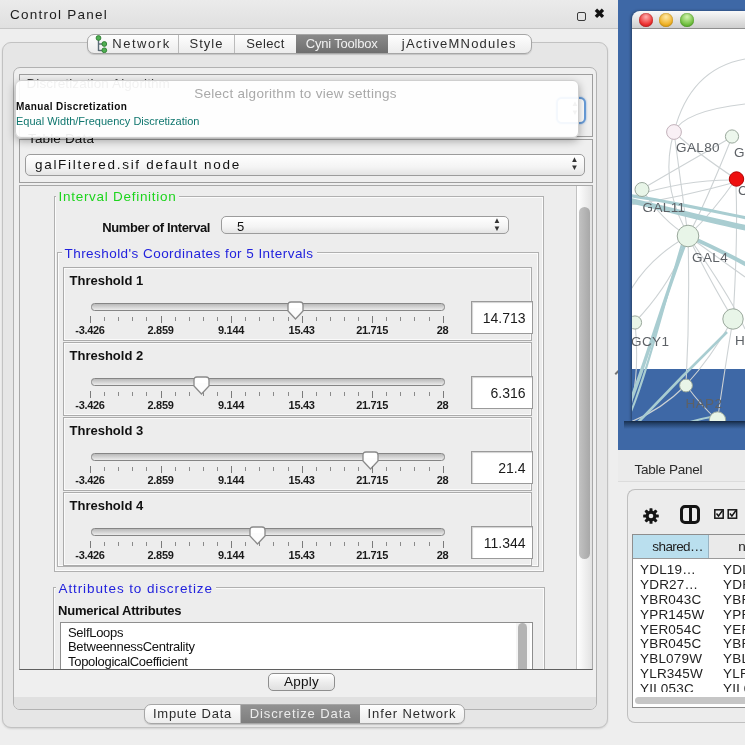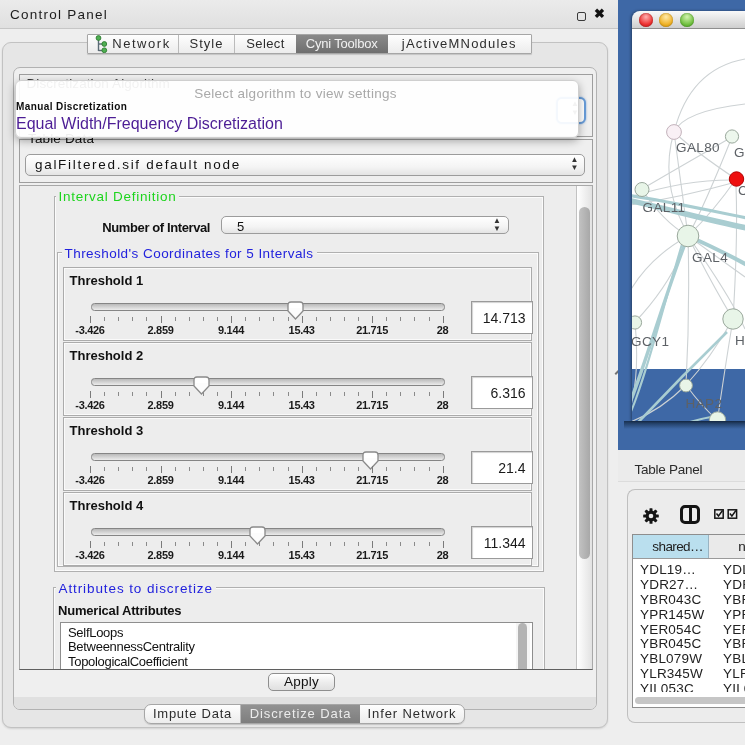--- a/index.html
+++ b/index.html
@@ -14,21 +14,21 @@
 <div class="abs" style="left:10px;top:7px;font-size:13.5px;letter-spacing:1.25px;color:#1c1c1c;">Control Panel</div>
 <div class="abs" style="left:577px;top:11.5px;width:7px;height:7px;border:1.6px solid #3a3a3a;border-radius:2px;"></div>
 <div class="abs" style="left:594px;top:6px;font-size:13px;font-weight:bold;color:#111;">✖</div>
 
 <div class="abs" style="left:2px;top:42px;width:604px;height:684px;background:#e6e6e6;border:1px solid #c2c2c2;border-radius:9px;box-shadow:0 1px 2px rgba(0,0,0,0.12);"></div>
 
 <div class="abs" style="left:13px;top:67px;width:582px;height:641px;background:#efefef;border:1px solid #b2b2b2;border-radius:7px;overflow:hidden;">
   <div class="abs" style="left:0;bottom:0;width:100%;height:12px;background:#e0e0e0;"></div>
 </div>
 
-<div class="abs" style="left:87px;top:33.5px;width:443px;height:18.5px;border:1px solid #a6a6a6;border-radius:1px;background:linear-gradient(#fefefe,#ececec);box-shadow:0 1px 1px rgba(0,0,0,0.15);display:flex;font-size:13px;color:#2d2d2d;">
+<div class="abs" style="left:87px;top:33.5px;width:443px;height:18.5px;border:1px solid #a6a6a6;border-radius:7px;background:linear-gradient(#fefefe,#ececec);box-shadow:0 1px 1px rgba(0,0,0,0.15);display:flex;font-size:13px;color:#2d2d2d;">
   <div style="width:90px;display:flex;align-items:center;justify-content:center;border-right:1px solid #bbb;">
     <svg width="13" height="18" viewBox="0 0 13 18" style="margin-right:4px;">
       <line x1="3.5" y1="3" x2="3.5" y2="16" stroke="#5a6a75" stroke-width="1.4"></line>
       <line x1="3.5" y1="9" x2="9" y2="9" stroke="#5a6a75" stroke-width="1.4"></line>
       <line x1="3.5" y1="15.5" x2="9" y2="15.5" stroke="#5a6a75" stroke-width="1.4"></line>
       <circle cx="3.5" cy="3" r="2.4" fill="#4faf52" stroke="#2c7a30" stroke-width="0.9"></circle>
       <circle cx="9.3" cy="9" r="2.4" fill="#4faf52" stroke="#2c7a30" stroke-width="0.9"></circle>
       <circle cx="9.3" cy="15.3" r="2.4" fill="#4faf52" stroke="#2c7a30" stroke-width="0.9"></circle>
     </svg>
     <span style="letter-spacing:1.55px;">Network</span>
@@ -253,21 +253,21 @@
   <div style="width:95px;display:flex;align-items:center;justify-content:center;border-right:1px solid #bbb;letter-spacing:0.75px;">Impute Data</div>
   <div style="width:119px;display:flex;align-items:center;justify-content:center;background:linear-gradient(#929292,#7e7e7e);color:#ececec;letter-spacing:0.9px;">Discretize Data</div>
   <div style="flex:1;display:flex;align-items:center;justify-content:center;letter-spacing:0.9px;">Infer Network</div>
 </div>
 
 <div class="abs" style="left:615.5px;top:370px;width:5px;height:5px;border-left:2px solid #555;border-top:2px solid #555;transform:rotate(45deg);opacity:0.8;"></div>
 
 <div class="abs" style="left:14.5px;top:79.5px;width:562px;height:56px;background:rgba(255,255,255,0.93);border:1px solid #cfcfcf;border-radius:6px;box-shadow:0 3px 9px rgba(0,0,0,0.32);"></div>
 <div class="abs" style="left:14.5px;top:86px;width:562px;text-align:center;font-size:13.5px;letter-spacing:0.3px;color:#a9a9a9;">Select algorithm to view settings</div>
 <div class="abs" style="left:16px;top:101px;font-size:10px;font-weight:bold;letter-spacing:0.4px;color:#0c0c0c;">Manual Discretization</div>
-<div class="abs" style="left:16px;top:114.5px;font-size:16px;letter-spacing:0;color:#4c1d95;">Equal Width/Frequency Discretization</div>
+<div class="abs" style="left:16px;top:114.5px;font-size:11px;letter-spacing:0;color:#0f766e;">Equal Width/Frequency Discretization</div>
 
 <div class="abs" style="left:618px;top:0;width:127px;height:450px;background:#3e68a6;"></div>
 <div class="abs" style="left:624px;top:420.5px;width:121px;height:8px;background:linear-gradient(rgba(20,42,70,0.9),rgba(62,104,166,0));"></div>
 
 <div class="abs" style="left:632px;top:11px;width:113px;height:410px;border-radius:8px 0 0 0;overflow:hidden;box-shadow:-1px 0 3px rgba(0,0,0,0.4);">
   <div style="height:16.5px;background:linear-gradient(#f9f9f9,#cfcfcf);border-bottom:1px solid #8f8f8f;position:relative;">
     <div style="position:absolute;left:7.4px;top:1.5px;width:14px;height:14px;border-radius:50%;background:radial-gradient(circle at 50% 28%,#ffb0b0,#ee3333 60%,#b81414);box-shadow:inset 0 0 1.5px #800c0c;"></div>
     <div style="position:absolute;left:27.4px;top:1.5px;width:14px;height:14px;border-radius:50%;background:radial-gradient(circle at 50% 28%,#ffe9a8,#f0b42c 60%,#c08400);box-shadow:inset 0 0 1.5px #956800;"></div>
     <div style="position:absolute;left:47.9px;top:1.5px;width:14px;height:14px;border-radius:50%;background:radial-gradient(circle at 50% 28%,#d2f2ae,#74c244 60%,#3f8e1a);box-shadow:inset 0 0 1.5px #347414;"></div>
   </div>

